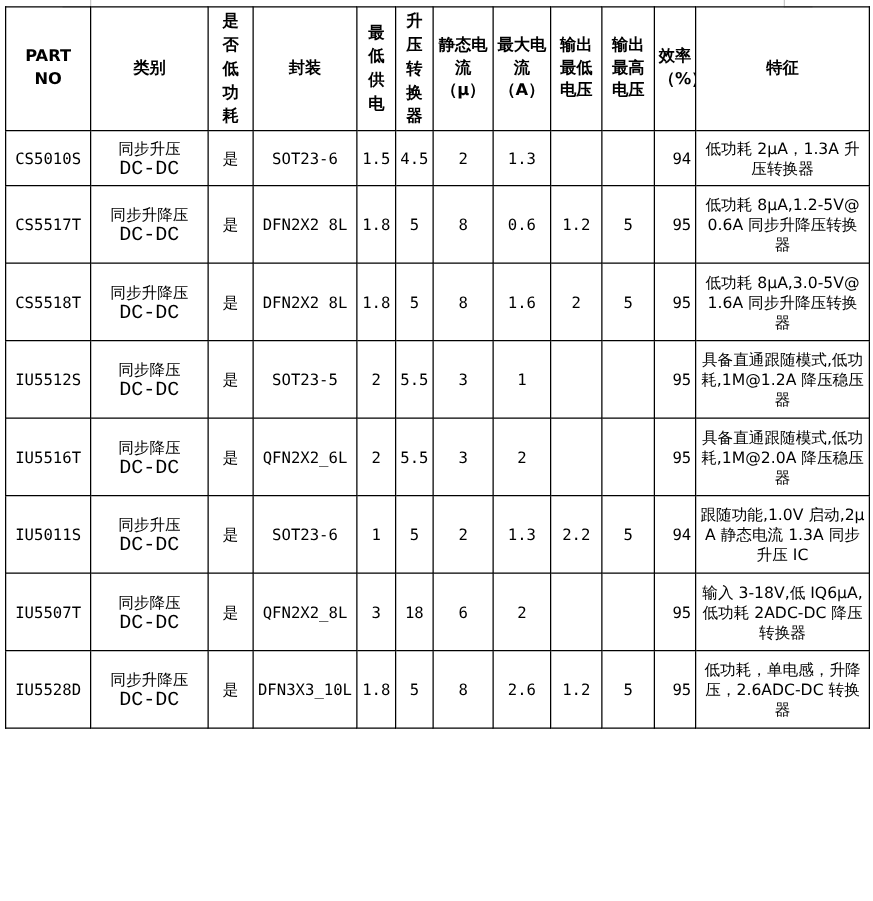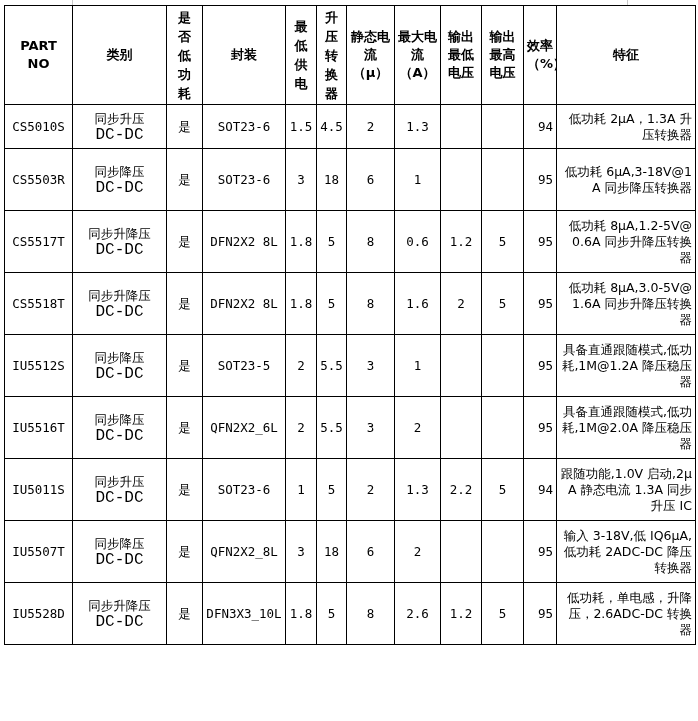--- a/index.html
+++ b/index.html
@@ -14,21 +14,21 @@
   th.narrow { padding: 0 2px; }
   tr.r1 td { height: 43px; }
   tr.rn td { height: 61px; }
   td.c { text-align: center; }
   td.pkg { text-align: center; font-size: 12px; }
   td.num { text-align: center; }
   td.right { text-align: right; }
   td.cat { text-align: center; font-family: "DejaVu Sans", "Liberation Sans", sans-serif; font-size: 13px; line-height: 19px; margin-left: 29px; }
   td.cat .sub { font-family: Liberation Mono, monospace; font-size: 16px; }
   td.yes { text-align: center; font-family: "DejaVu Sans", "Liberation Sans", sans-serif; font-size: 14px; }
-  td.feat { text-align: right; font-size: 12px; line-height: 19px; font-family: "DejaVu Sans", "Liberation Sans", sans-serif; padding: 0 2px; word-break: break-all; }
+  td.feat { text-align: center; font-size: 12px; line-height: 19px; font-family: "DejaVu Sans", "Liberation Sans", sans-serif; padding: 0 2px; word-break: break-all; }
 </style>
 </head>
 <body>
 
 <div class="ghost" style="left:50px;width:22px;"></div>
 <div class="ghost" style="left:627px;width:22px;border-right:none;border-left:1px solid #c8c8c8;"></div>
 
 <table class="spec">
   <colgroup>
     <col style="width:68px">
@@ -79,37 +79,20 @@
     <td class="num">4.5</td>
     <td class="num">2</td>
     <td class="num">1.3</td>
     <td class="num"></td>
     <td class="num"></td>
     <td class="right">94</td>
     <td class="feat">低功耗 2μA，1.3A 升压转换器</td>
   </tr>
 
 
-  <tr class="rn">
-    <td class="c">CS5503R</td>
-    <td class="cat">
-          <div>同步降压</div>
-          <div class="sub">DC-DC</div>
-        </td>
-    <td class="yes">是</td>
-    <td class="pkg">SOT23-6</td>
-    <td class="num">3</td>
-    <td class="num">18</td>
-    <td class="num">6</td>
-    <td class="num">1</td>
-    <td class="num"></td>
-    <td class="num"></td>
-    <td class="right">95</td>
-    <td class="feat">低功耗 6μA,3-18V@1A 同步降压转换器</td>
-  </tr>
 
   <tr class="rn">
     <td class="c">CS5517T</td>
     <td class="cat">
           <div>同步升降压</div>
           <div class="sub">DC-DC</div>
         </td>
     <td class="yes">是</td>
     <td class="pkg">DFN2X2 8L</td>
     <td class="num">1.8</td>

